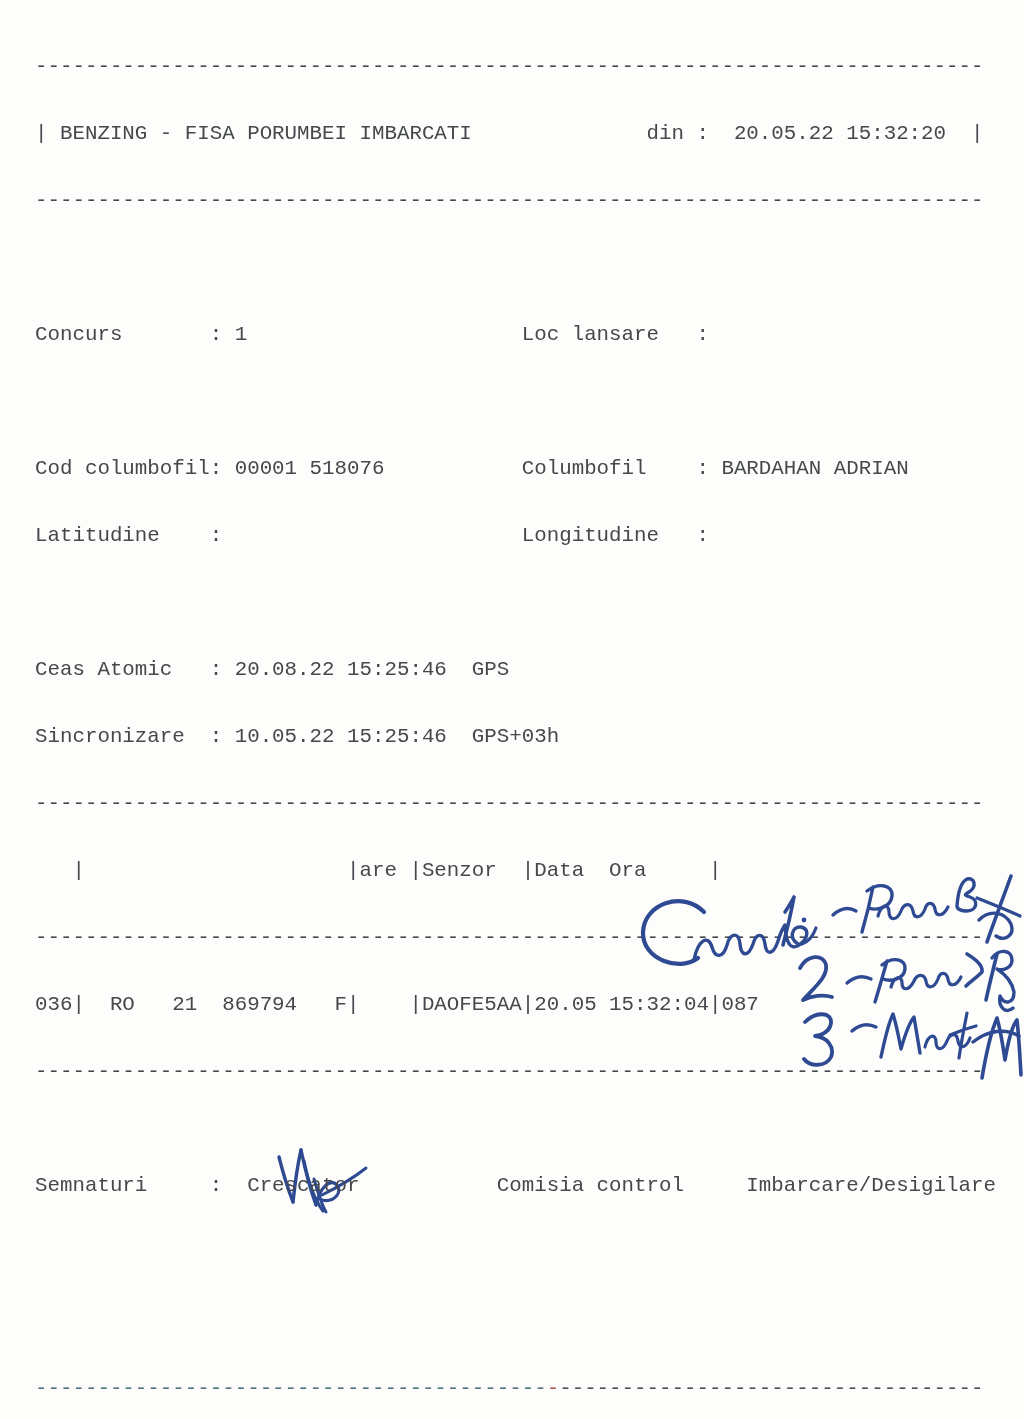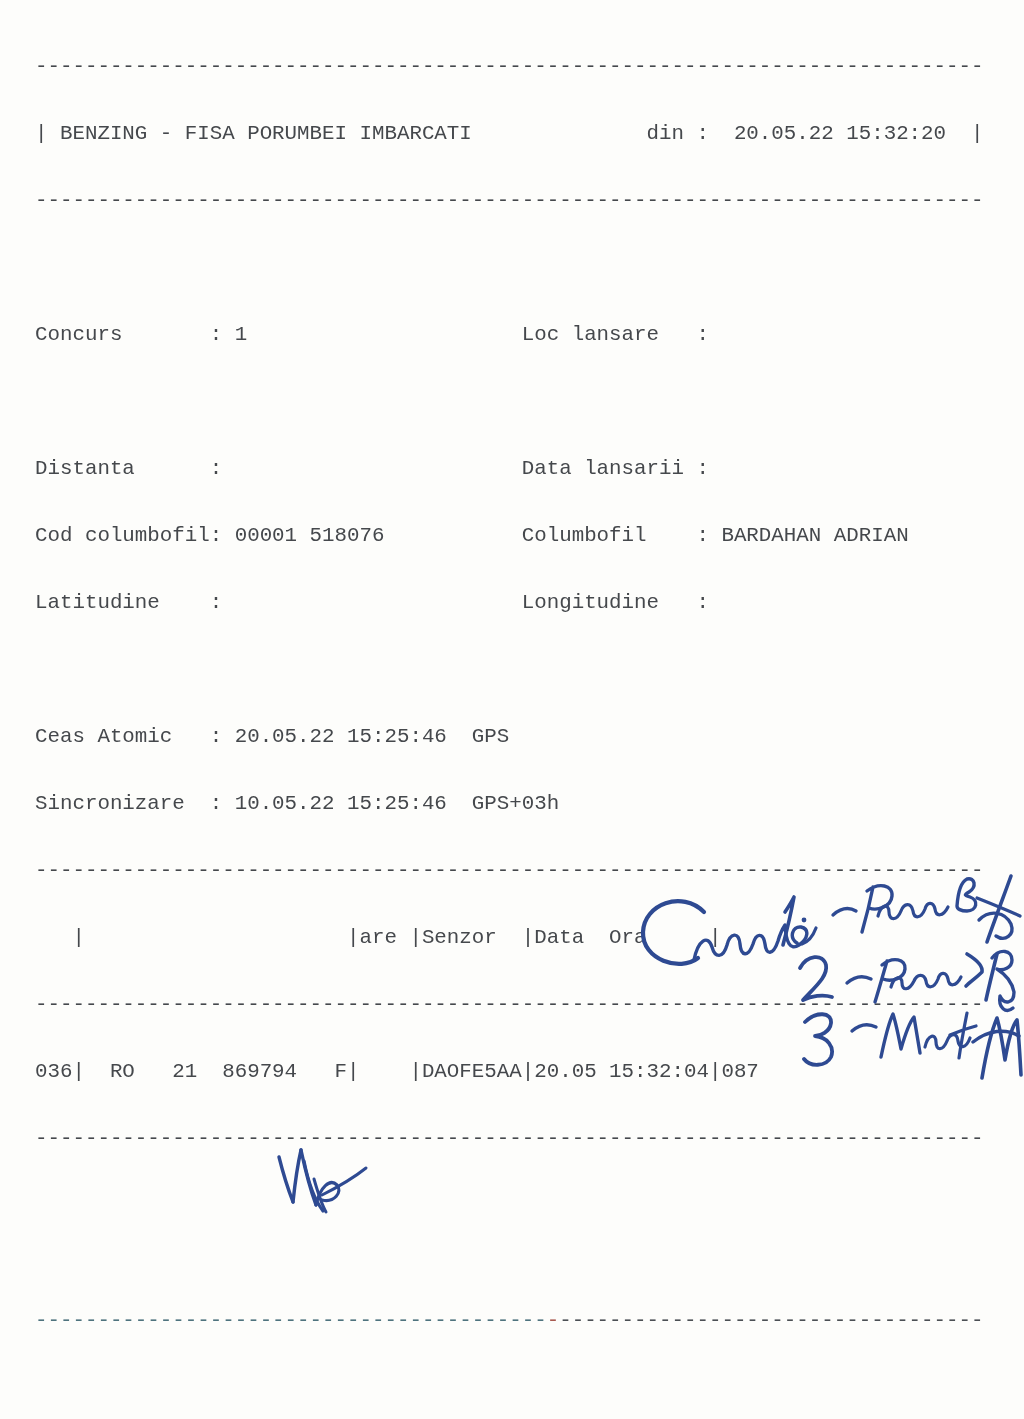--- a/index.html
+++ b/index.html
@@ -34,25 +34,24 @@
 
 <div class="page">
 
   <div class="mono-block top-block">
     <div class="line">----------------------------------------------------------------------------</div>
     <div class="line">| BENZING - FISA PORUMBEI IMBARCATI              din :  20.05.22 15:32:20  |</div>
     <div class="line">----------------------------------------------------------------------------</div>
     <div class="line"></div>
     <div class="line">Concurs       : 1                      Loc lansare   :</div>
     <div class="line"></div>
-    <div class="line">Distanta      :                        Data lansarii :</div>
     <div class="line">Cod columbofil: 00001 518076           Columbofil    : BARDAHAN ADRIAN</div>
     <div class="line">Latitudine    :                        Longitudine   :</div>
     <div class="line"></div>
-    <div class="line">Ceas Atomic   : 20.05.22 15:25:46  GPS</div>
+    <div class="line">Ceas Atomic   : 20.08.22 15:25:46  GPS</div>
     <div class="line">Sincronizare  : 10.05.22 15:25:46  GPS+03h</div>
     <div class="line">----------------------------------------------------------------------------</div>
     <div class="line">   |                     |are |Senzor  |Data  Ora     |</div>
     <div class="line">----------------------------------------------------------------------------</div>
     <div class="line">036|  RO   21  869794   F|    |DAOFE5AA|20.05 15:32:04|087</div>
     <div class="line">----------------------------------------------------------------------------</div>
   </div>
 
   <svg class="hand-svg" style="left:620px; top:870px;" width="404" height="215" viewBox="0 0 404 215" aria-label="Comisie 1 -Porcu B 2 -Porcu IR 3 -Mocanu M (handwritten blue ink with signatures)">
 
@@ -91,20 +90,21 @@
     <path d="M 9,12 C 13,28 18,44 23,57" stroke-width="3.4"></path>
     <path d="M 23,57 C 25,38 28,18 31,5" stroke-width="3.4"></path>
     <path d="M 31,5 C 35,24 40,44 46,60" stroke-width="3.4"></path>
     <path d="M 46,60 C 50,42 60,33 67,40 C 73,47 64,58 52,55" stroke-width="3.2"></path>
     <path d="M 52,50 C 70,41 86,31 96,23" stroke-width="3.0"></path>
     <path d="M 34,16 C 38,36 44,54 53,66" stroke-width="3.2"></path>
     <path d="M 44,34 C 48,48 52,60 56,67" stroke-width="3.0"></path>
   </svg>
 
   <div class="mono-block bottom-block">
+    <div class="line">Semnaturi     :  Crescator           Comisia control     Imbarcare/Desigilare</div>
     <div class="line"></div>
     <div class="line"></div>
     <div class="line"><span class="rule-left">-----------------------------------------</span><span class="rule-mid">-</span><span class="rule-right">----------------------------------</span></div>
     
     
     
   </div>
 
 </div>
 

